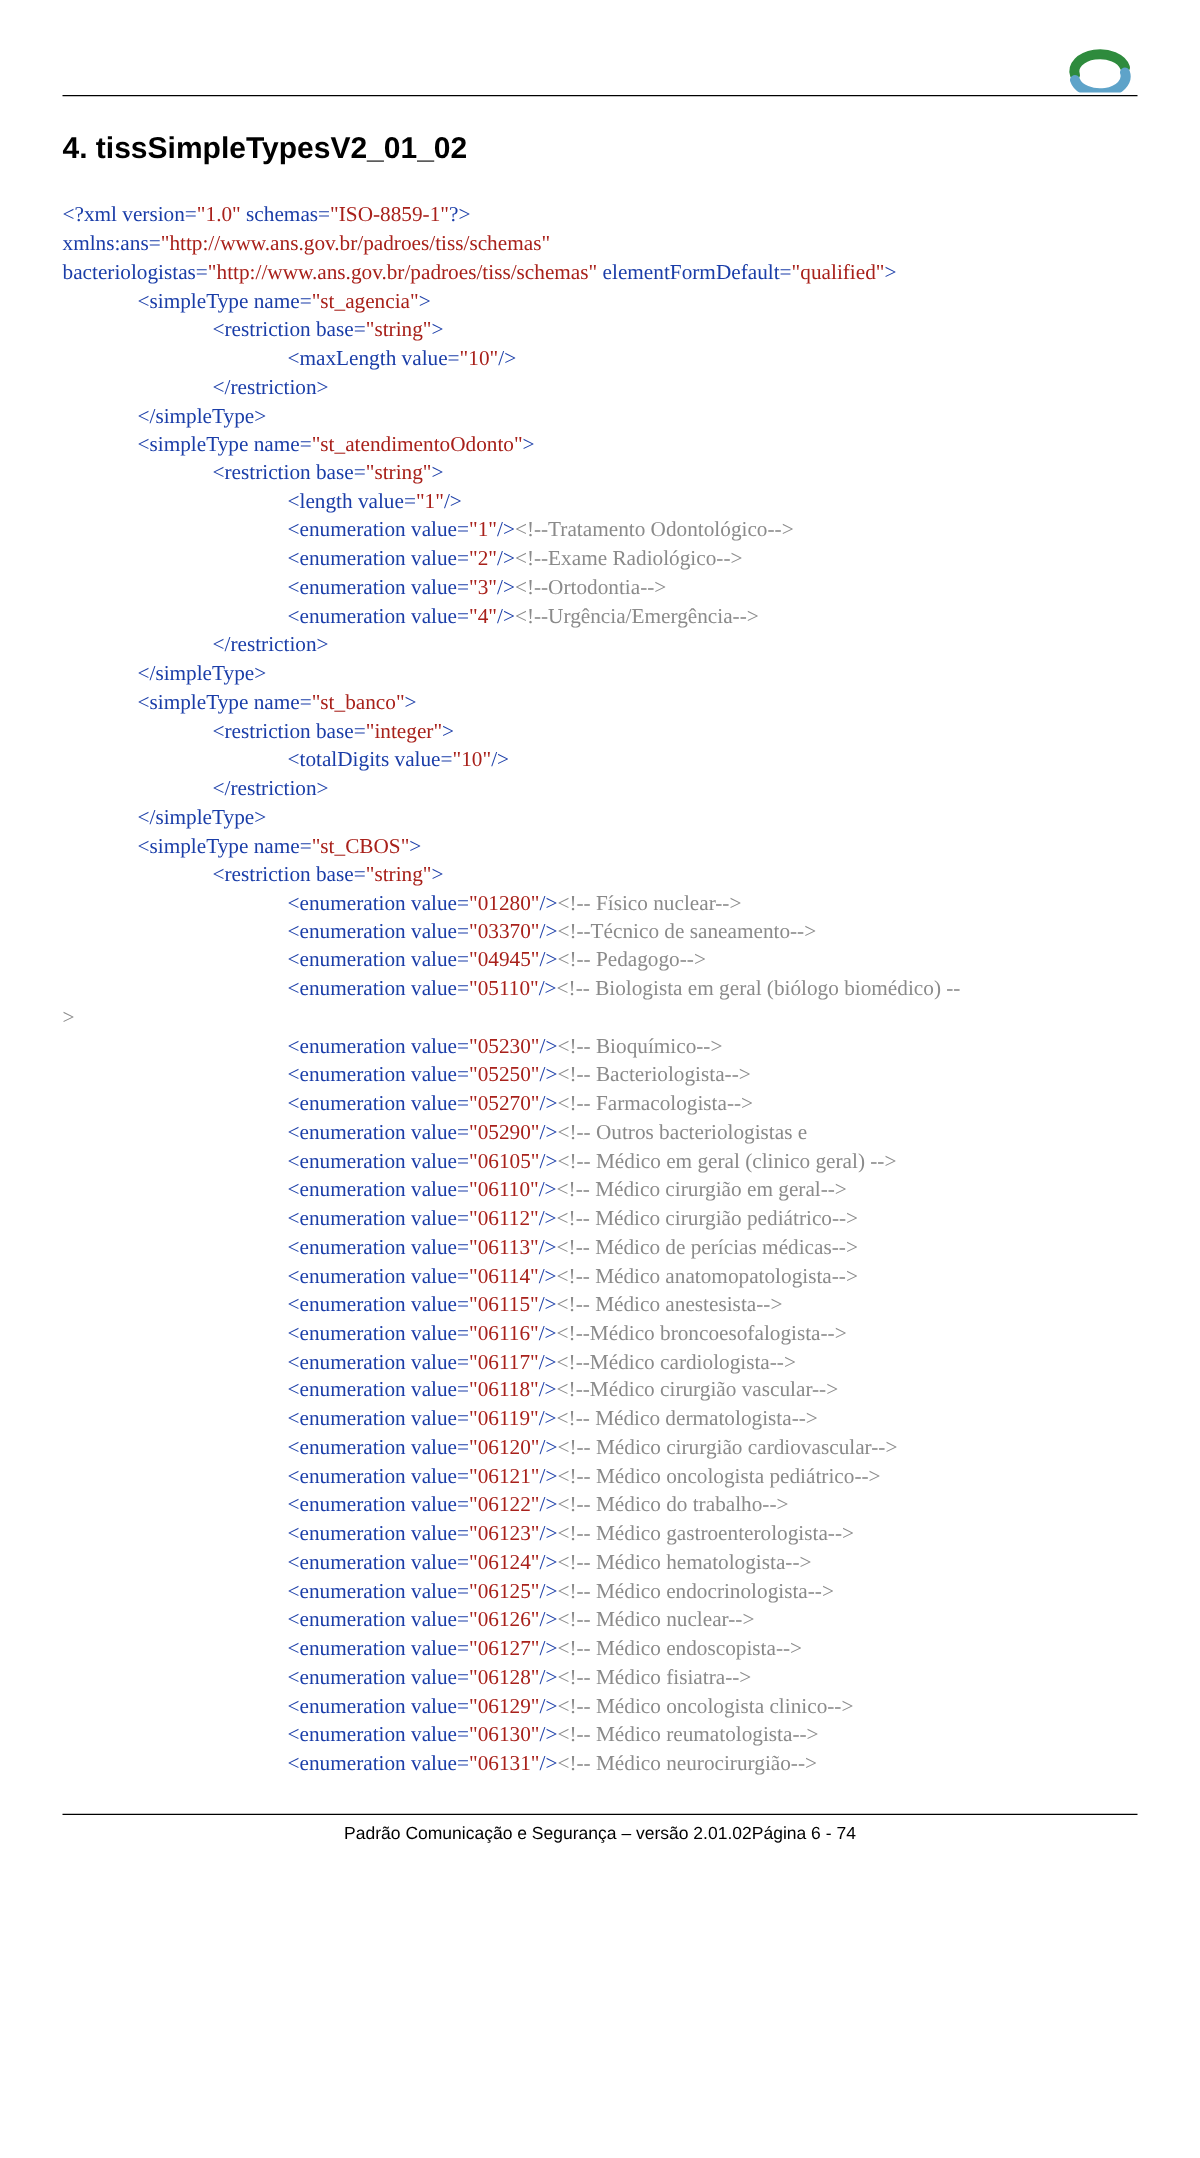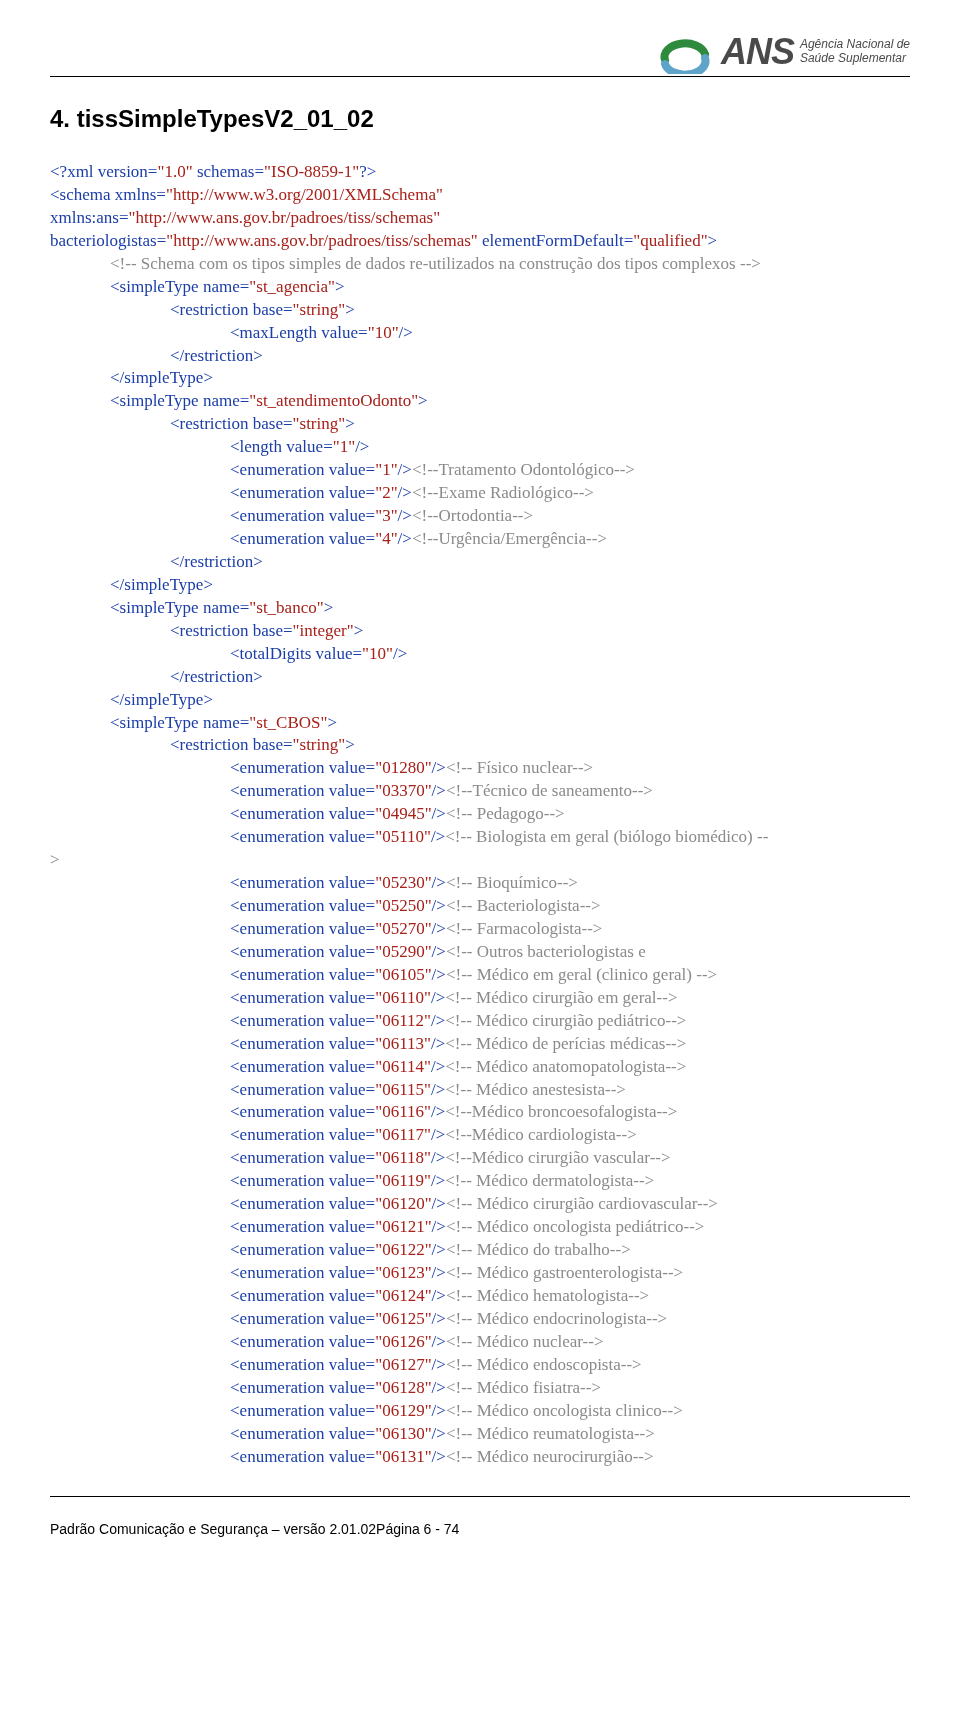--- a/index.html
+++ b/index.html
@@ -59,59 +59,50 @@
   .l { display: block; }
   .i1 { padding-left: 60px; }
   .i2 { padding-left: 120px; }
   .i3 { padding-left: 180px; }
   .blue { color: #1a3da8; }
   .red  { color: #a8201a; }
   .grey { color: #8a8a8a; }
   .footer {
     border-top: 1.5px solid #000;
     margin-top: 28px;
-    padding-top: 24px;
+    padding-top: 6px;
     display: flex;
-    justify-content: flex-start;
+    justify-content: center;
     font-family: Verdana, Arial, sans-serif;
     font-size: 14px;
   }
 </style>
 </head>
 <body>
 
 <div class="page">
 
   <div class="header">
     <div class="logo-block">
       <svg class="logo-svg" viewBox="0 0 60 44">
         <path d="M10 30 A18 12 0 0 1 50 24" stroke="#2e8b3d" stroke-width="8" fill="none" stroke-linecap="round"></path>
         <path d="M10 34 A18 12 0 0 0 50 28" stroke="#5ea3c9" stroke-width="8" fill="none" stroke-linecap="round"></path>
       </svg>
-      <div class="logo-text-block">
-        <span class="ans-text">ANS</span>
-        <div class="ans-sub">
-          <div>Agência Nacional de</div>
-          <div>Saúde Suplementar</div>
-        </div>
-      </div>
     </div>
   </div>
 
   <h1 class="title">4. tissSimpleTypesV2_01_02</h1>
 
   <div class="code">
 
     <span class="l"><span class="blue">&lt;?xml version=</span><span class="red">"<span>1.0</span>"</span><span class="blue"> schemas=</span><span class="red">"<span>ISO-8859-1</span>"</span><span class="blue">?&gt;</span></span>
 
-    <span class="l"><span class="blue">&lt;schema xmlns=</span><span class="red">"<span>http://www.w3.org/2001/XMLSchema</span>"</span></span>
     <span class="l"><span class="blue">xmlns:ans=</span><span class="red">"<span>http://www.ans.gov.br/padroes/tiss/schemas</span>"</span></span>
     <span class="l"><span class="blue">bacteriologistas=</span><span class="red">"<span>http://www.ans.gov.br/padroes/tiss/schemas</span>"</span><span class="blue"> elementFormDefault=</span><span class="red">"<span>qualified</span>"</span><span class="blue">&gt;</span></span>
 
-    <span class="l i1"><span class="grey">&lt;!-- <span>Schema com os tipos simples de dados re-utilizados na construção dos tipos complexos</span> --&gt;</span></span>
 
     <span class="l i1"><span class="blue">&lt;simpleType name=</span><span class="red">"<span>st_agencia</span>"</span><span class="blue">&gt;</span></span>
     <span class="l i2"><span class="blue">&lt;restriction base=</span><span class="red">"<span>string</span>"</span><span class="blue">&gt;</span></span>
     <span class="l i3"><span class="blue">&lt;maxLength value=</span><span class="red">"<span>10</span>"</span><span class="blue">/&gt;</span></span>
     <span class="l i2"><span class="blue">&lt;/restriction&gt;</span></span>
     <span class="l i1"><span class="blue">&lt;/simpleType&gt;</span></span>
 
     <span class="l i1"><span class="blue">&lt;simpleType name=</span><span class="red">"<span>st_atendimentoOdonto</span>"</span><span class="blue">&gt;</span></span>
     <span class="l i2"><span class="blue">&lt;restriction base=</span><span class="red">"<span>string</span>"</span><span class="blue">&gt;</span></span>
     <span class="l i3"><span class="blue">&lt;length value=</span><span class="red">"<span>1</span>"</span><span class="blue">/&gt;</span></span>

